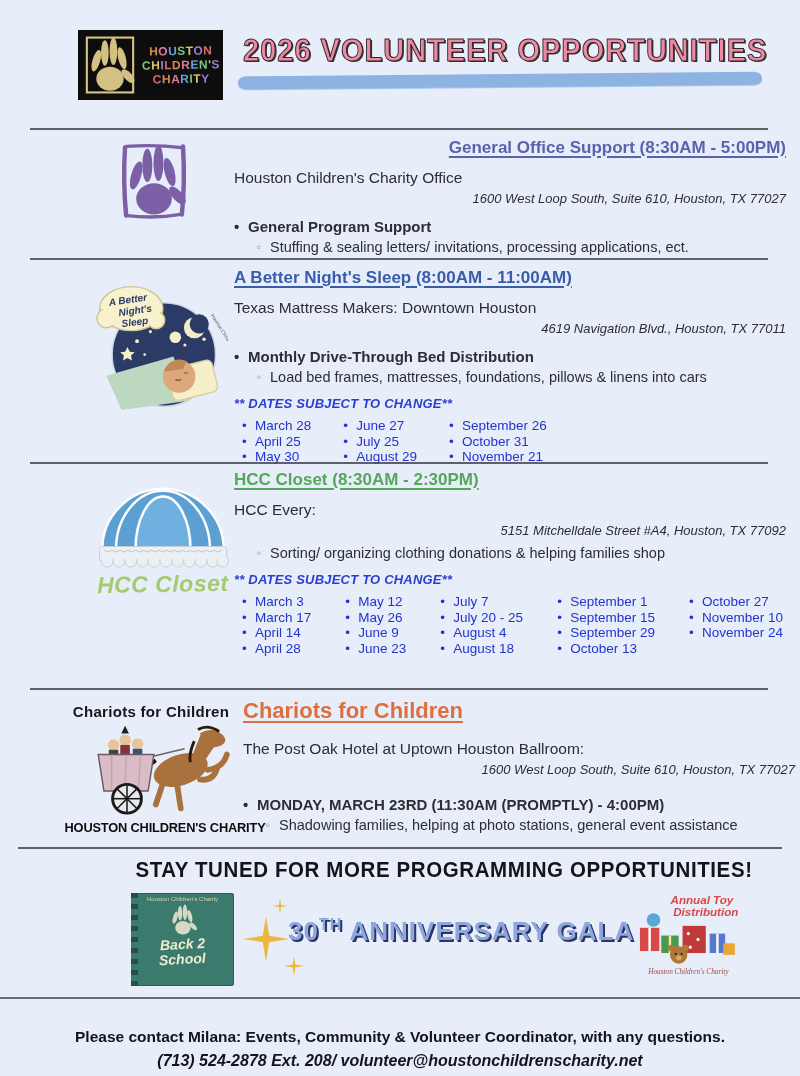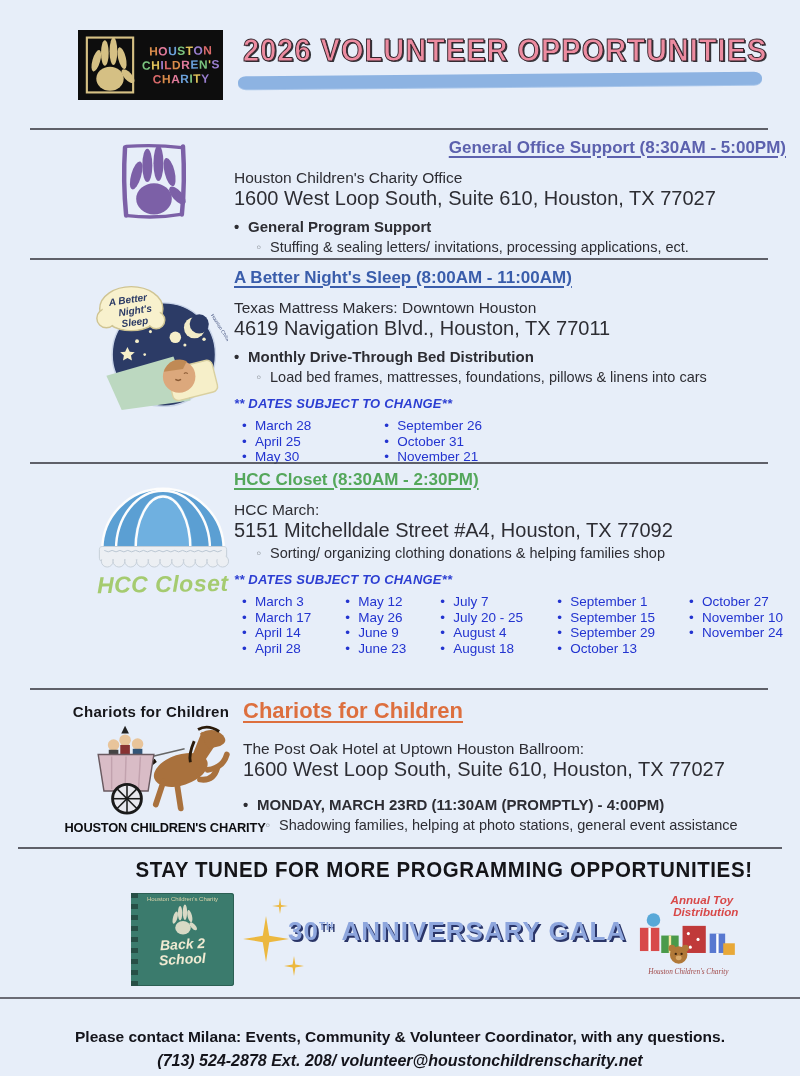--- a/index.html
+++ b/index.html
@@ -24,29 +24,29 @@
   .divider.full{left:0;width:800px;background:#55555e;}
 
   
   .sec-logo{position:absolute;}
   .sec-content{position:absolute;left:234px;width:552px;color:#2d2d33;}
   .sec-title{font-size:17px;font-weight:800;text-decoration:underline;text-decoration-thickness:1.6px;
     text-underline-offset:3px;margin-bottom:9px;white-space:nowrap;}
   .t-purple{color:#5c61ae;text-align:right;} .t-blue{color:#3a5dab;} .t-green{color:#54a75b;}
   .t-orange{color:#dd6f3e;font-size:22px;}
   .venue{font-size:15.5px;line-height:21px;}
-  .address{font-size:20px;line-height:21px;}
+  .address{font-size:13px;line-height:21px;font-style:italic;text-align:right;}
   .activity{margin-top:9px;font-size:15px;font-weight:800;padding-left:14px;position:relative;}
   .activity::before{content:"•";position:absolute;left:0;top:0;}
   .activity .act-label{text-decoration-thickness:1.5px;text-underline-offset:2px;}
   .act-detail{margin-top:4px;margin-left:22px;font-size:14.5px;padding-left:14px;position:relative;}
   .act-detail::before{content:"◦";position:absolute;left:0;top:0;color:#9aa0a8;}
   .dates-note{margin-top:11px;font-size:13px;font-weight:800;font-style:italic;color:#2c3ed2;letter-spacing:.2px;}
   .date-cols{display:flex;margin-top:7px;}
-  .date-cols.wide{gap:65px;}
+  .date-cols.wide{gap:24px;}
   .date-cols.tight{gap:26px;}
   .date-col{list-style:none;margin:0;padding:0 0 0 8px;}
   .date-col li{position:relative;padding-left:13px;font-size:13.5px;line-height:15.5px;color:#2334d0;white-space:nowrap;}
   .date-col li::before{content:"•";position:absolute;left:0;color:#2334d0;}
 
   
   .chariot-top{font-size:15px;font-weight:600;color:#16161a;text-align:center;letter-spacing:.3px;}
   .chariot-bottom{font-size:13.5px;font-weight:800;color:#0d0d10;text-align:center;letter-spacing:-.2px;
     transform:scaleX(.95);white-space:nowrap;}
 
@@ -62,21 +62,21 @@
     border-radius:3px;box-shadow:inset 0 0 0 1px #2c5f54;display:flex;flex-direction:column;
     align-items:center;padding-top:3px;box-sizing:border-box;}
   .b2s .spine{position:absolute;left:0;top:0;bottom:0;width:7px;
     background:repeating-linear-gradient(180deg,#274f46 0 5px,#3b7b6d 5px 11px);}
   .b2s .tiny{font-size:6px;color:#d9d3a9;text-align:center;line-height:7px;}
   .b2s .b2s-label{color:#f0ead2;font-size:14px;font-weight:700;font-style:italic;line-height:15px;
     text-align:center;transform:rotate(-3deg);}
   .gala{position:absolute;left:288px;top:916px;width:310px;}
   .gala-text{font-size:26px;font-weight:800;color:#8ea6dd;letter-spacing:1px;white-space:nowrap;
     text-shadow:2px 2px 0 #2a3568;}
-  .gala-text sup{font-size:10px;}
+  .gala-text sup{font-size:16px;}
   .sparkle{position:absolute;}
   .toys{position:absolute;left:628px;top:891px;width:112px;height:92px;}
   .contact{position:absolute;left:0;top:1028px;width:800px;text-align:center;color:#14141b;}
   .contact .l1{font-size:15.5px;font-weight:700;}
   .contact .l2{font-size:16px;font-weight:700;font-style:italic;margin-top:6px;}
 </style>
 </head>
 <body>
 
 <div class="page">
@@ -176,20 +176,25 @@
     </div>
     <div class="act-detail">Load bed frames, mattresses, foundations, pillows &amp; linens into cars</div>
     <div class="dates-note">** DATES SUBJECT TO CHANGE**</div>
     <div class="date-cols wide">
       <ul class="date-col">
           <li>March 28</li>
           <li>April 25</li>
           <li>May 30</li>
         </ul>
       <ul class="date-col">
+          <li>June 27</li>
+          <li>July 25</li>
+          <li>August 29</li>
+        </ul>
+      <ul class="date-col">
           <li>September 26</li>
           <li>October 31</li>
           <li>November 21</li>
         </ul>
     </div>
   </div>
 
   <div class="divider" style="top:462px"></div>
 
   <div class="sec-logo closet-wrap" style="left:92px;top:477px;width:142px">
@@ -214,21 +219,21 @@
           <circle cx="131" cy="86" r="6"></circle>
       </g>
       <rect x="6" y="72" width="128" height="12" fill="#eceff3"></rect>
       <path d="M10,75 q4,3 8,0 q4,3 8,0 q4,3 8,0 q4,3 8,0 q4,3 8,0 q4,3 8,0 q4,3 8,0 q4,3 8,0 q4,3 8,0 q4,3 8,0 q4,3 8,0 q4,3 8,0 q4,3 8,0 q4,3 8,0 q4,3 8,0" stroke="#b9c6d2" stroke-width="1" fill="none"></path>
     </svg>
     <div class="closet-label">HCC Closet</div>
   </div>
 
   <div class="sec-content" style="top:470px">
     <div class="sec-title t-green">HCC Closet (8:30AM - 2:30PM)</div>
-    <div class="venue">HCC March:</div>
+    <div class="venue">HCC Every:</div>
     <div class="address">5151 Mitchelldale Street #A4, Houston, TX 77092</div>
     <div class="act-detail">Sorting/ organizing clothing donations &amp; helping families shop</div>
     <div class="dates-note">** DATES SUBJECT TO CHANGE**</div>
     <div class="date-cols tight">
       <ul class="date-col">
           <li>March 3</li>
           <li>March 17</li>
           <li>April 14</li>
           <li>April 28</li>
         </ul>

